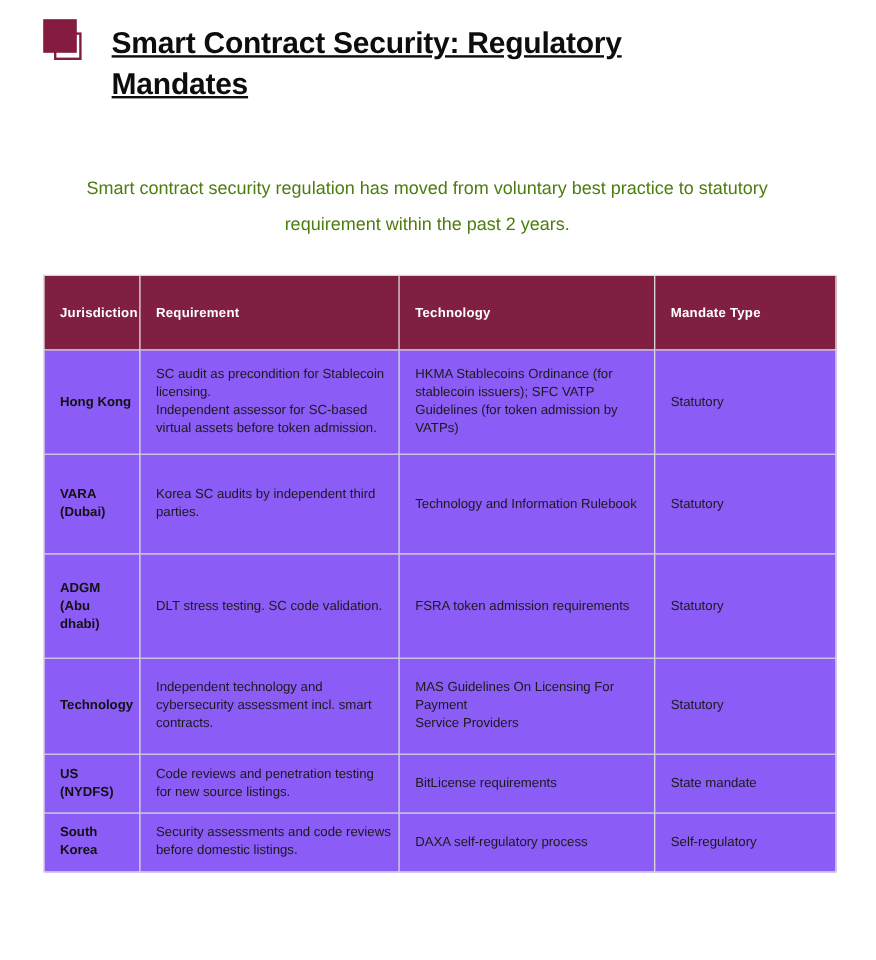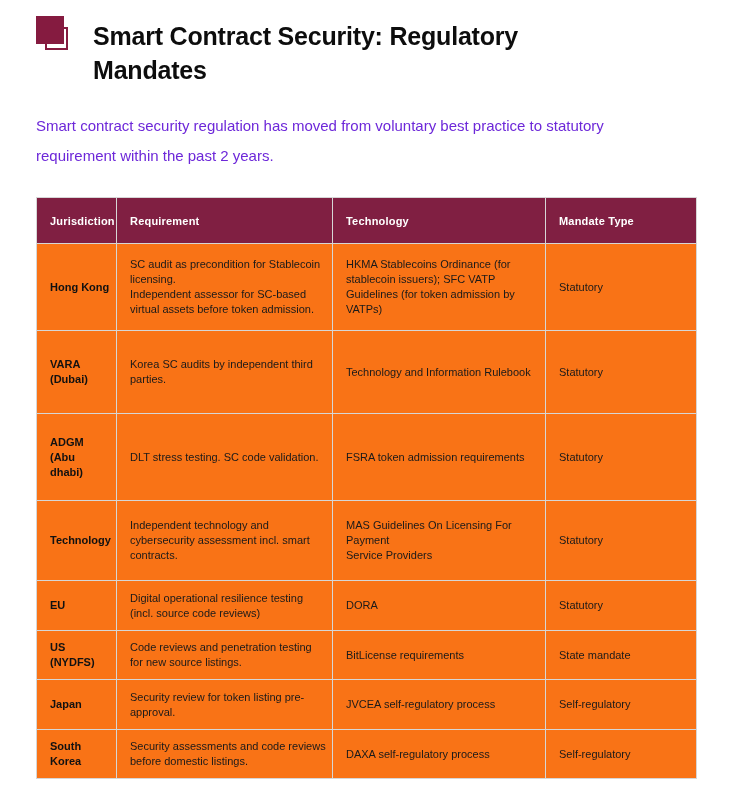--- a/index.html
+++ b/index.html
@@ -14,33 +14,33 @@
   .page{padding:13px 34px 0 36px;}
 
   
   .masthead{display:flex;align-items:flex-start;}
   .logo{position:relative;width:40px;height:46px;flex:0 0 auto;}
   .logo-outline{position:absolute;left:9px;top:14px;width:23px;height:23px;
     border:2px solid var(--brand);background:#ffffff;}
   .logo-fill{position:absolute;left:0;top:3px;width:28px;height:28px;
     background:var(--brand);}
   h1{margin-left:17px;margin-top:6px;font-size:25px;line-height:34px;
-    font-weight:bold;letter-spacing:-0.2px;color:#0d0d0d;max-width:520px;}
+    font-weight:bold;letter-spacing:-0.2px;color:#0d0d0d;max-width:520px;text-decoration:underline;}
 
   
-  .intro{margin-top:24px;font-size:15px;line-height:30px;max-width:640px;color:#6d28d9;}
+  .intro{margin-top:56px;font-size:15px;line-height:30px;max-width:640px;color:#4d7c0f;text-align:center;}
 
   
   table{margin-top:26px;width:660px;table-layout:fixed;border-collapse:collapse;}
   col.c1{width:80px;}col.c2{width:216px;}col.c3{width:213px;}col.c4{width:151px;}
-  th{height:46px;background:var(--header-bg);color:#ffffff;font-size:11px;
+  th{height:62px;background:var(--header-bg);color:#ffffff;font-size:11px;
     font-weight:bold;text-align:left;vertical-align:middle;
     padding:0 6px 0 13px;border:1px solid var(--border);letter-spacing:0.2px;}
   td{font-size:11px;line-height:15px;vertical-align:middle;text-align:left;
-    padding:9px 6px 9px 13px;border:1px solid var(--border);background:#f97316;
+    padding:9px 6px 9px 13px;border:1px solid var(--border);background:#8b5cf6;
     white-space:pre-line;color:#1a1a1a;}
   td.col-jurisdiction{font-weight:bold;color:#111111;}
 </style>
 </head>
 <body>
 
 <div class="page">
 
   <div class="masthead">
     <div class="logo">
@@ -87,37 +87,25 @@
       <td class="col-mechanism">FSRA token admission requirements</td>
       <td class="col-mandate">Statutory</td>
     </tr>
         <tr style="height: 80px;">
       <td class="col-jurisdiction">Technology</td>
       <td class="col-requirement">Independent technology and cybersecurity assessment incl. smart contracts.</td>
       <td class="col-mechanism">MAS Guidelines On Licensing For Payment
 Service Providers</td>
       <td class="col-mandate">Statutory</td>
     </tr>
-        <tr style="height: 50px;">
-      <td class="col-jurisdiction">EU</td>
-      <td class="col-requirement">Digital operational resilience testing (incl. source code reviews)</td>
-      <td class="col-mechanism">DORA</td>
-      <td class="col-mandate">Statutory</td>
-    </tr>
         <tr style="height: 41px;">
       <td class="col-jurisdiction">US (NYDFS)</td>
       <td class="col-requirement">Code reviews and penetration testing for new source listings.</td>
       <td class="col-mechanism">BitLicense requirements</td>
       <td class="col-mandate">State mandate</td>
-    </tr>
-        <tr style="height: 50px;">
-      <td class="col-jurisdiction">Japan</td>
-      <td class="col-requirement">Security review for token listing pre-approval.</td>
-      <td class="col-mechanism">JVCEA self-regulatory process</td>
-      <td class="col-mandate">Self-regulatory</td>
     </tr>
         <tr style="height: 49px;">
       <td class="col-jurisdiction">South Korea</td>
       <td class="col-requirement">Security assessments and code reviews before domestic listings.</td>
       <td class="col-mechanism">DAXA self-regulatory process</td>
       <td class="col-mandate">Self-regulatory</td>
     </tr>
       </tbody>
   </table>
 

